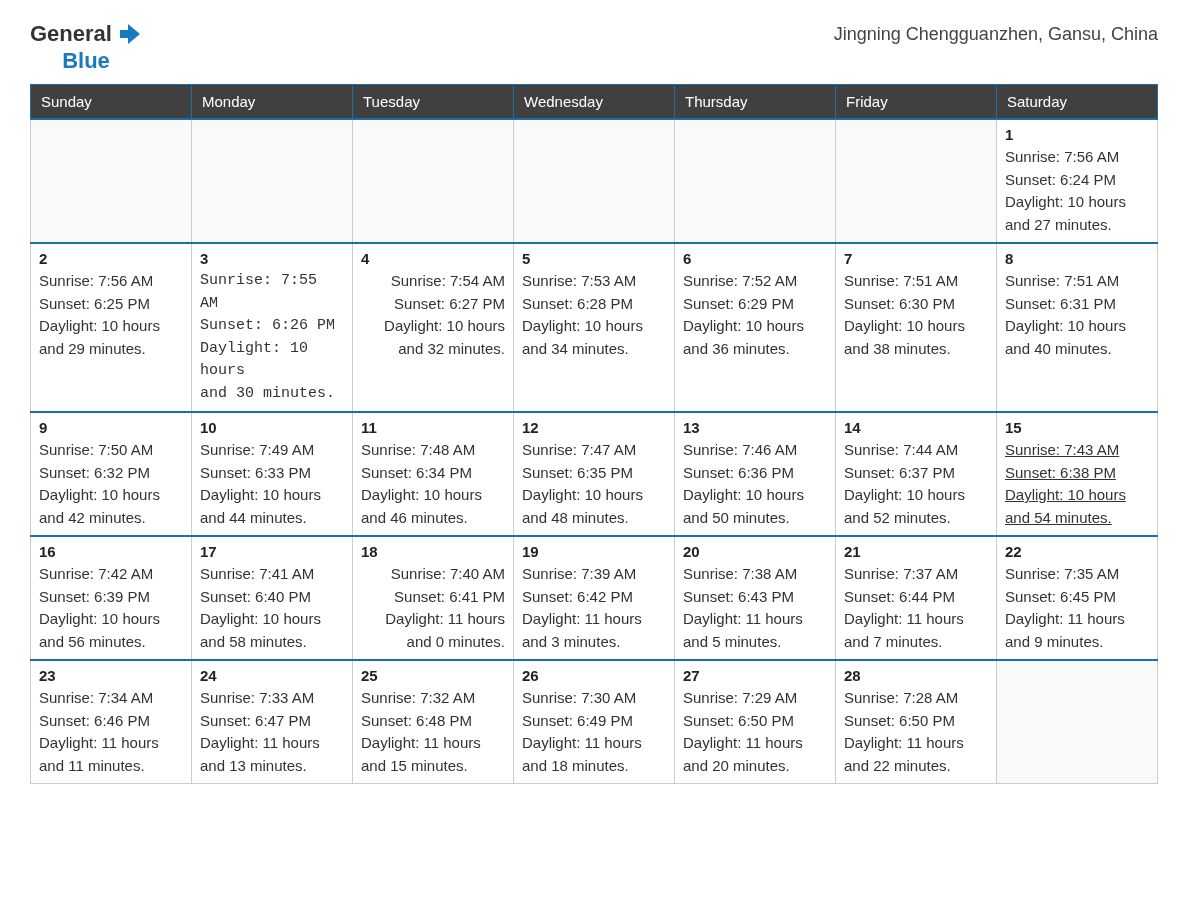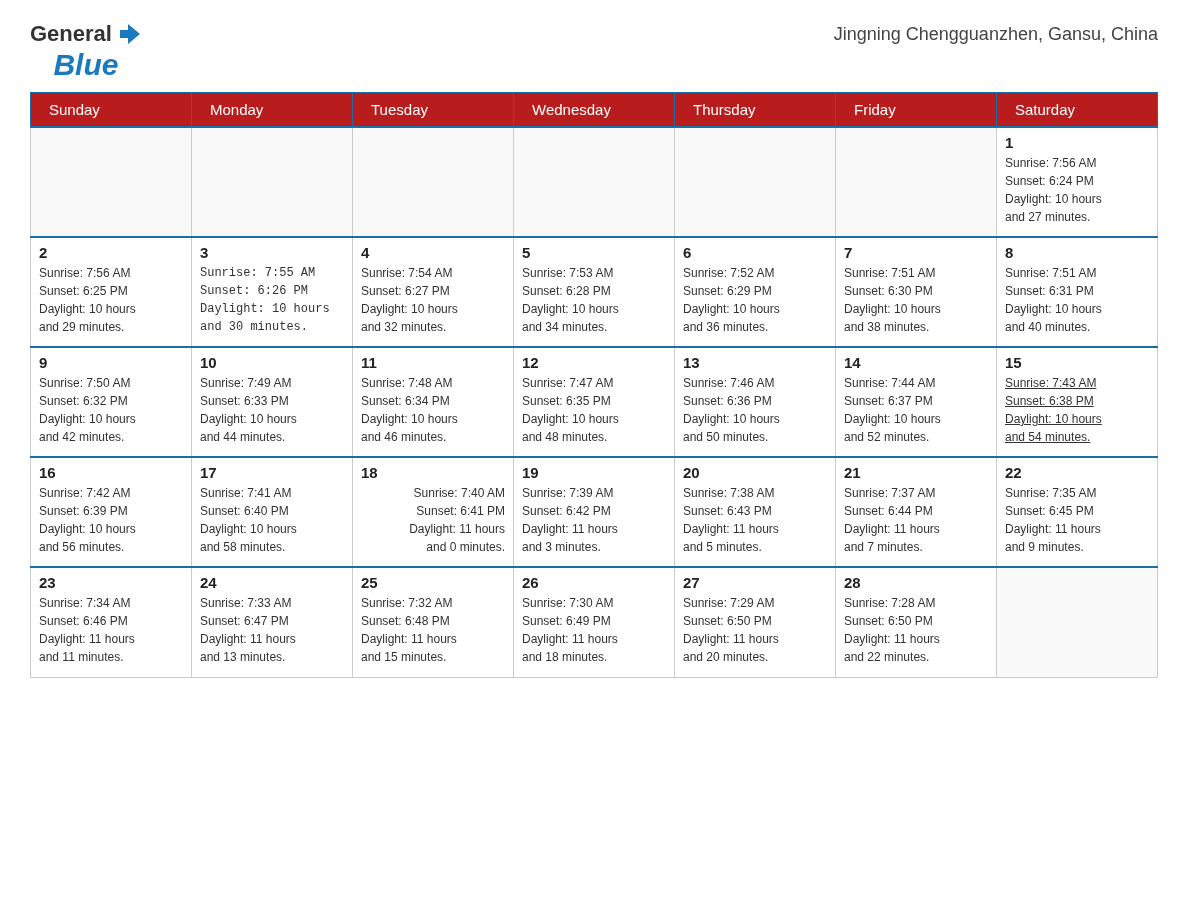--- a/index.html
+++ b/index.html
@@ -15,24 +15,23 @@
       justify-content: space-between;
       align-items: flex-start;
       margin-bottom: 10px;
     }
     .logo-text-general {
       font-size: 22px;
       font-weight: bold;
       color: #333;
     }
     .logo-text-blue {
-      font-size: 30px;
+      font-size: 22px;
       font-weight: bold;
       color: #1a7abf;
-      font-style: italic;
     }
     .logo-icon {
       width: 28px;
       height: 28px;
       margin-left: 2px;
     }
     .title-block {
       text-align: right;
     }
     .month-title {
@@ -45,25 +44,25 @@
       font-size: 18px;
       color: #444;
       margin-top: 4px;
     }
     .calendar {
       width: 100%;
       border-collapse: collapse;
       margin-top: 8px;
     }
     .calendar th {
-      background: #b91c1c;
+      background: #404040;
       color: #fff;
       font-size: 15px;
       font-weight: normal;
-      padding: 8px 18px;
+      padding: 8px 10px;
       text-align: left;
       border: 1px solid #1a6fa8;
     }
     .calendar td {
       vertical-align: top;
       border: 1px solid #ccc;
       padding: 6px 8px;
       width: 14.28%;
       min-height: 110px;
       height: 110px;
@@ -74,21 +73,21 @@
     .calendar tr td {
       border-top: 2px solid #1a6fa8;
     }
     .day-number {
       font-size: 15px;
       font-weight: bold;
       color: #222;
       margin-bottom: 3px;
     }
     .day-info {
-      font-size: 12px;
+      font-size: 15px;
       color: #333;
       line-height: 1.5;
     }
     .empty-cell {
       background: #f9f9f9;
     }
     .logo-wrapper {
       display: flex;
       flex-direction: column;
       align-items: center;
@@ -157,21 +156,21 @@
         </td>
         <td>
           <div class="day-number">3</div>
           <div class="day-info" style="white-space: pre-line; font-family: Liberation Mono, monospace;">Sunrise: 7:55 AM
 Sunset: 6:26 PM
 Daylight: 10 hours
 and 30 minutes.</div>
         </td>
         <td>
           <div class="day-number">4</div>
-          <div class="day-info" style="white-space: pre-line;">Sunrise: 7:54 AM
+          <div class="day-info" style="white-space: pre-line; text-align: right;">Sunrise: 7:54 AM
 Sunset: 6:27 PM
 Daylight: 10 hours
 and 32 minutes.</div>
         </td>
         <td>
           <div class="day-number">5</div>
           <div class="day-info" style="white-space: pre-line;">Sunrise: 7:53 AM
 Sunset: 6:28 PM
 Daylight: 10 hours
 and 34 minutes.</div>

